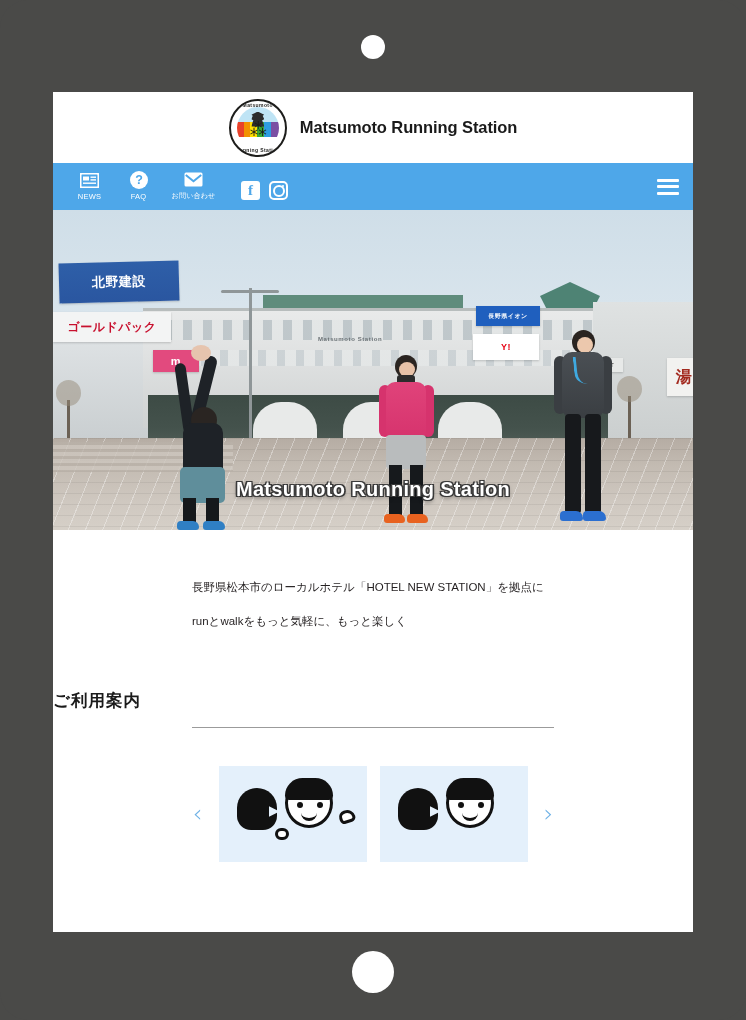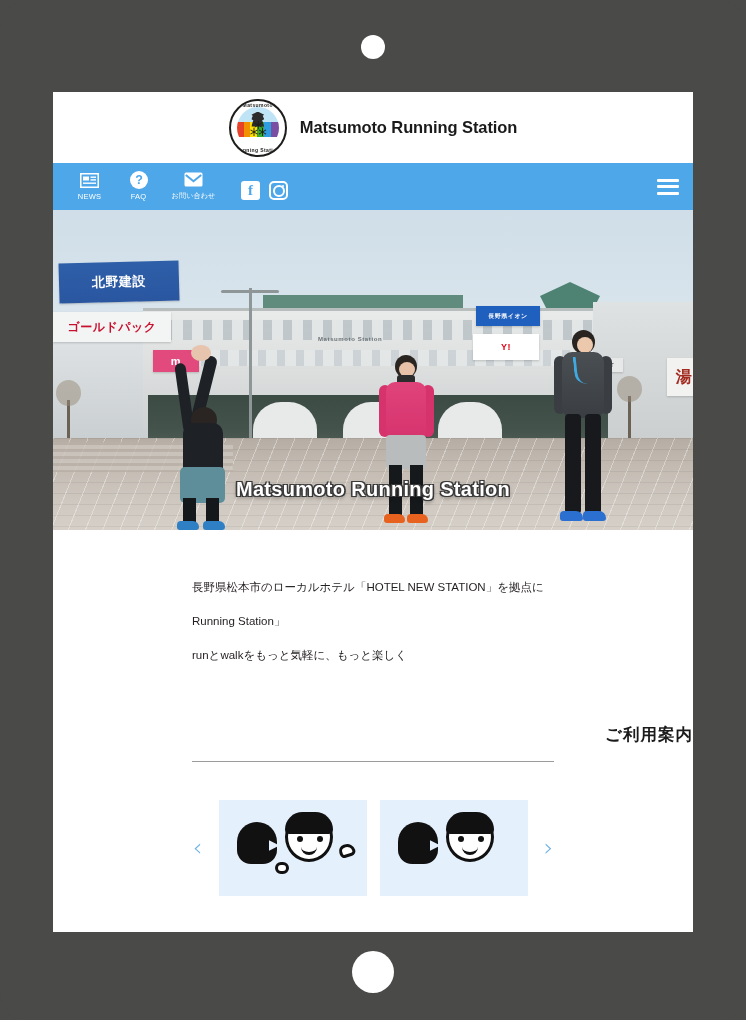--- a/index.html
+++ b/index.html
@@ -368,21 +368,21 @@
   }
   .intro p {
     width: 362px; margin: 9px auto;
     font-size: 11.5px; line-height: 25px;
     color: #231f20;
   }
 
   
   .section {
     margin-top: 56px;
-    text-align: right;
+    text-align: left;
   }
   .section-title {
     font-size: 16.5px; font-weight: bold; color: #1a1a1a;
     letter-spacing: 1px;
   }
   .section-rule {
     width: 362px; height: 1px; background: #9b9b9b;
     margin: 15px auto 0;
   }
   .section-sub {
@@ -590,21 +590,20 @@
           <div class="legR"></div>
         <div class="shoeL"></div>
           <div class="shoeR"></div>
       </div>
 
       <div class="hero-caption">Matsumoto Running Station</div>
     </section>
 
     <section class="intro">
       <p>長野県松本市のローカルホテル「HOTEL NEW STATION」を拠点に</p>
-      <p>Running Station」</p>
       <p>runとwalkをもっと気軽に、もっと楽しく</p>
     </section>
 
     <section class="section">
       <h2 class="section-title">ご利用案内</h2>
       <div class="section-rule"></div>
 
       <div class="carousel">
         <div class="car-arrow">‹</div>
 

